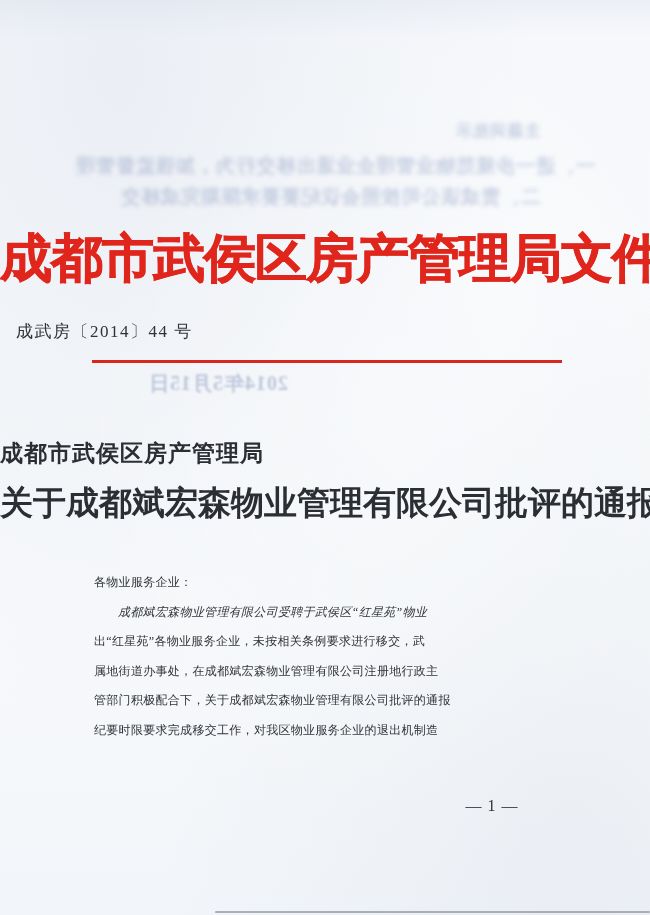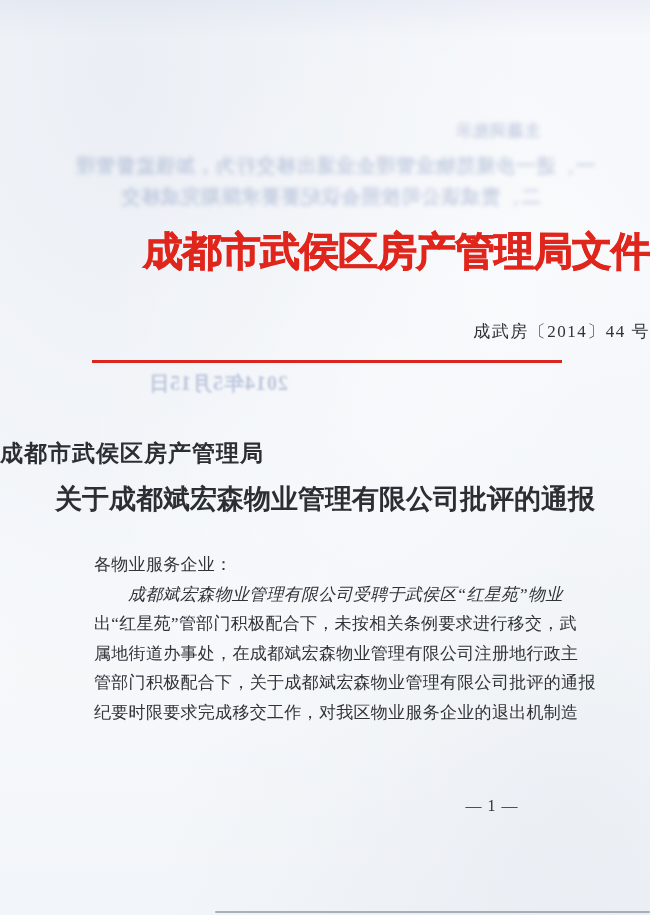--- a/index.html
+++ b/index.html
@@ -43,35 +43,36 @@
     height: 2px;
     background: rgba(110, 120, 132, 0.55);
     border-radius: 1px;
   }
 
   
   .agency-title {
     position: absolute;
     top: 224px; left: 0; right: 0;
     text-align: right;
-    font-size: 40px;
+    font-size: 52px;
     font-weight: bold;
     letter-spacing: -1px;
     color: var(--red, #e0261c);
     -webkit-text-stroke: 0.8px var(--red, #e0261c);
     white-space: nowrap;
   }
 
   .doc-number {
     position: absolute;
     top: 320px; left: 0; right: 0;
-    text-align: right;
+    text-align: left;
     font-size: 17px;
     letter-spacing: 1.5px;
     color: #2f3338;
+    padding-left: 16px;
   }
 
   .red-rule {
     position: absolute;
     top: 360px; left: 92px;
     width: 470px; height: 3px;
     background: var(--red-line, #d8271e);
   }
 
   
@@ -82,33 +83,33 @@
     font-size: 23px;
     font-weight: bold;
     letter-spacing: 1px;
     color: #2b2e33;
     white-space: nowrap;
   }
   .doc-heading-2 {
     position: absolute;
     top: 481px; left: 0; right: 0;
     text-align: center;
-    font-size: 27px;
+    font-size: 33px;
     font-weight: bold;
     letter-spacing: 0px;
     color: #2b2e33;
     white-space: nowrap;
   }
 
   
   .doc-body {
     position: absolute;
-    top: 550px; left: 94px;
+    top: 568px; left: 94px;
     width: 470px;
-    font-size: 17px;
+    font-size: 12px;
     color: #303338;
   }
   .body-line {
     height: 29.6px;
     line-height: 29.6px;
     letter-spacing: 0.3px;
     white-space: nowrap;
   }
   .body-line.indent { text-indent: 2em; font-style: italic; }
 
@@ -138,21 +139,21 @@
   <div class="red-rule"></div>
 
   <div class="ghost ghost-date">2014年5月15日</div>
 
   <div class="doc-heading-1">成都市武侯区房产管理局</div>
   <div class="doc-heading-2">关于成都斌宏森物业管理有限公司批评的通报</div>
 
   <div class="doc-body">
     <div class="body-line">各物业服务企业：</div>
     <div class="body-line indent">成都斌宏森物业管理有限公司受聘于武侯区“红星苑”物业</div>
-    <div class="body-line">出“红星苑”管部门积极配合下，未按相关条例要求进行移交，武</div>
+    <div class="body-line">出“红星苑”各物业服务企业，未按相关条例要求进行移交，武</div>
     <div class="body-line">属地街道办事处，在成都斌宏森物业管理有限公司注册地行政主</div>
     <div class="body-line">管部门积极配合下，关于成都斌宏森物业管理有限公司批评的通报</div>
     <div class="body-line">纪要时限要求完成移交工作，对我区物业服务企业的退出机制造</div>
   </div>
 
   <div class="page-number">— 1 —</div>
 
   <div class="bottom-scan-edge"></div>
 
 </div>

